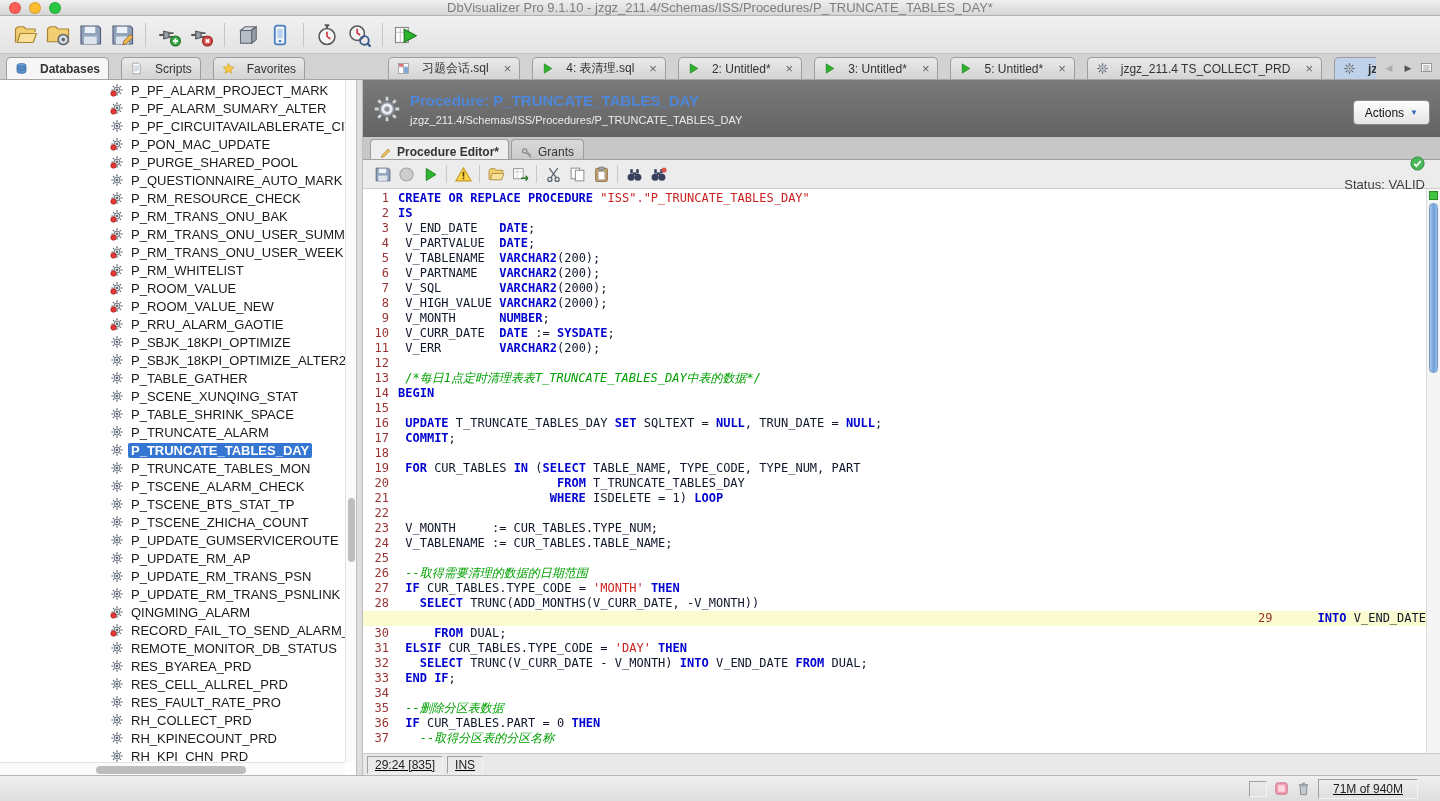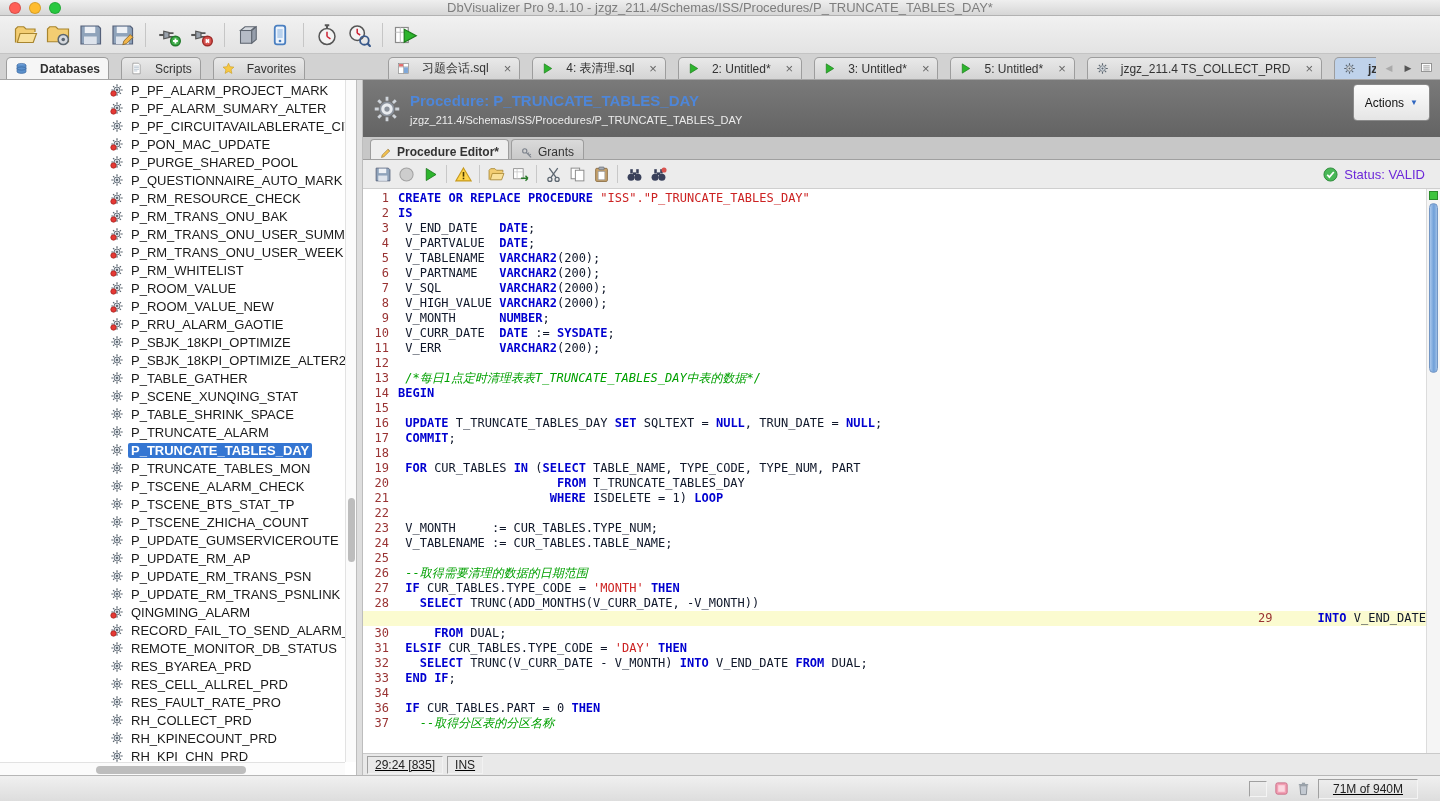--- a/index.html
+++ b/index.html
@@ -48,34 +48,34 @@
   .tree-hscroll .thumb { position:absolute; top:2.5px; height:8px; left:96px; width:150px; border-radius:4px; background:#bdbdbd; }
   .splitter { width:7px; flex-shrink:0; background:#dedede; border-left:1px solid #bdbdbd; border-right:1px solid #bdbdbd; }
 
   
   .main { flex:1; min-width:0; display:flex; flex-direction:column; }
   .obj-header { height:57px; flex-shrink:0; background:linear-gradient(#7a7a7a,#636363); display:flex; align-items:center; padding:0 10px; position:relative; }
   .obj-icon svg { width:28px; height:28px; display:block; }
   .obj-titles { margin-left:9px; }
   .obj-title { font-size:15px; font-weight:bold; color:#4e86d8; }
   .obj-path { font-size:11px; color:#ececec; margin-top:5px; }
-  .actions-btn { position:absolute; right:10px; top:4px; height:37px; padding:0 11px; border:1px solid #8a8a8a; border-radius:4px; background:linear-gradient(#fdfdfd,#e5e5e5); font-size:12px; color:#111; display:flex; align-items:center; gap:6px; font-family:inherit; }
+  .actions-btn { position:absolute; right:10px; top:20px; height:25px; padding:0 11px; border:1px solid #8a8a8a; border-radius:4px; background:linear-gradient(#fdfdfd,#e5e5e5); font-size:12px; color:#111; display:flex; align-items:center; gap:6px; font-family:inherit; }
   .actions-btn .caret { color:#2f66c0; font-size:8px; }
 
   .obj-tabs { height:23px; flex-shrink:0; background:#c7c7c7; border-bottom:1px solid #a0a0a0; display:flex; align-items:flex-end; padding-left:7px; }
   .otab { display:flex; align-items:flex-end; gap:5px; height:20px; padding:0 9px; font-size:12px; border:1px solid #9d9d9d; border-bottom:none; border-radius:4px 4px 0 0; background:linear-gradient(#dadada,#c9c9c9); margin-right:2px; color:#333; }
   .otab.sel { background:#eeeeee; font-weight:bold; }
   .otab .icon svg { width:12px; height:12px; display:block; }
 
   .editor-toolbar { height:29px; flex-shrink:0; background:#ececec; border-bottom:1px solid #cfcfcf; display:flex; align-items:center; padding:0 7px; }
   .etb-icons { display:flex; align-items:center; }
   .ebtn { width:24px; height:24px; display:flex; align-items:center; justify-content:center; }
   .ebtn .icon svg { width:17px; height:17px; display:block; }
   .esep { width:1px; height:18px; background:#c8c8c8; margin:0 4px; }
-  .status-valid { margin-left:auto; display:flex; align-items:flex-end; gap:6px; font-size:13px; color:#6d28d9; padding-right:8px; }
+  .status-valid { margin-left:auto; display:flex; align-items:flex-end; gap:6px; font-size:13px; color:#404040; padding-right:8px;flex-direction:column; }
   .status-valid .icon svg { width:15px; height:15px; display:block; }
 
   
   .editor-wrap { flex:1; min-height:0; position:relative; background:#fff; overflow:hidden; }
   .code { position:absolute; top:2px; left:0; right:14px; bottom:0; font-family:"DejaVu Sans Mono", monospace; font-size:12px; line-height:15px; overflow:hidden; }
   .cl { display:flex; white-space:pre; height:15px; }
   .cl.hl { background:#fbfbd0;justify-content:flex-end; }
   .ln { width:26px; text-align:right; color:#993333; flex-shrink:0; margin-right:9px; }
   .tk-k { color:#0000d0; font-weight:bold; }
   .tk-s { color:#cc2222; }
@@ -1008,20 +1008,21 @@
             <div class="cl"><span class="ln">25</span><span class="ct"></span></div>
             <div class="cl"><span class="ln">26</span><span class="ct"><span class="tk-c"> --取得需要清理的数据的日期范围</span></span></div>
             <div class="cl"><span class="ln">27</span><span class="ct"><span class="tk-p"> </span><span class="tk-k">IF</span><span class="tk-p"> CUR_TABLES.TYPE_CODE = </span><span class="tk-s">'MONTH'</span><span class="tk-p"> </span><span class="tk-k">THEN</span></span></div>
             <div class="cl"><span class="ln">28</span><span class="ct"><span class="tk-p">   </span><span class="tk-k">SELECT</span><span class="tk-p"> TRUNC(ADD_MONTHS(V_CURR_DATE, -V_MONTH))</span></span></div>
             <div class="cl hl"><span class="ln">29</span><span class="ct"><span class="tk-p">     </span><span class="tk-k">INTO</span><span class="tk-p"> V_END_DATE</span></span></div>
             <div class="cl"><span class="ln">30</span><span class="ct"><span class="tk-p">     </span><span class="tk-k">FROM</span><span class="tk-p"> DUAL;</span></span></div>
             <div class="cl"><span class="ln">31</span><span class="ct"><span class="tk-p"> </span><span class="tk-k">ELSIF</span><span class="tk-p"> CUR_TABLES.TYPE_CODE = </span><span class="tk-s">'DAY'</span><span class="tk-p"> </span><span class="tk-k">THEN</span></span></div>
             <div class="cl"><span class="ln">32</span><span class="ct"><span class="tk-p">   </span><span class="tk-k">SELECT</span><span class="tk-p"> TRUNC(V_CURR_DATE - V_MONTH) </span><span class="tk-k">INTO</span><span class="tk-p"> V_END_DATE </span><span class="tk-k">FROM</span><span class="tk-p"> DUAL;</span></span></div>
             <div class="cl"><span class="ln">33</span><span class="ct"><span class="tk-p"> </span><span class="tk-k">END IF</span><span class="tk-p">;</span></span></div>
             <div class="cl"><span class="ln">34</span><span class="ct"></span></div>
+            <div class="cl"><span class="ln">35</span><span class="ct"><span class="tk-c"> --删除分区表数据</span></span></div>
             <div class="cl"><span class="ln">36</span><span class="ct"><span class="tk-p"> </span><span class="tk-k">IF</span><span class="tk-p"> CUR_TABLES.PART = 0 </span><span class="tk-k">THEN</span></span></div>
             <div class="cl"><span class="ln">37</span><span class="ct"><span class="tk-p">   </span><span class="tk-c">--取得分区表的分区名称</span></span></div>
           </div>
         <div class="annot"></div>
         <div class="editor-vscroll">
             <div class="thumb"></div>
           </div>
       </div>
 
       <div class="editor-statusbar">

